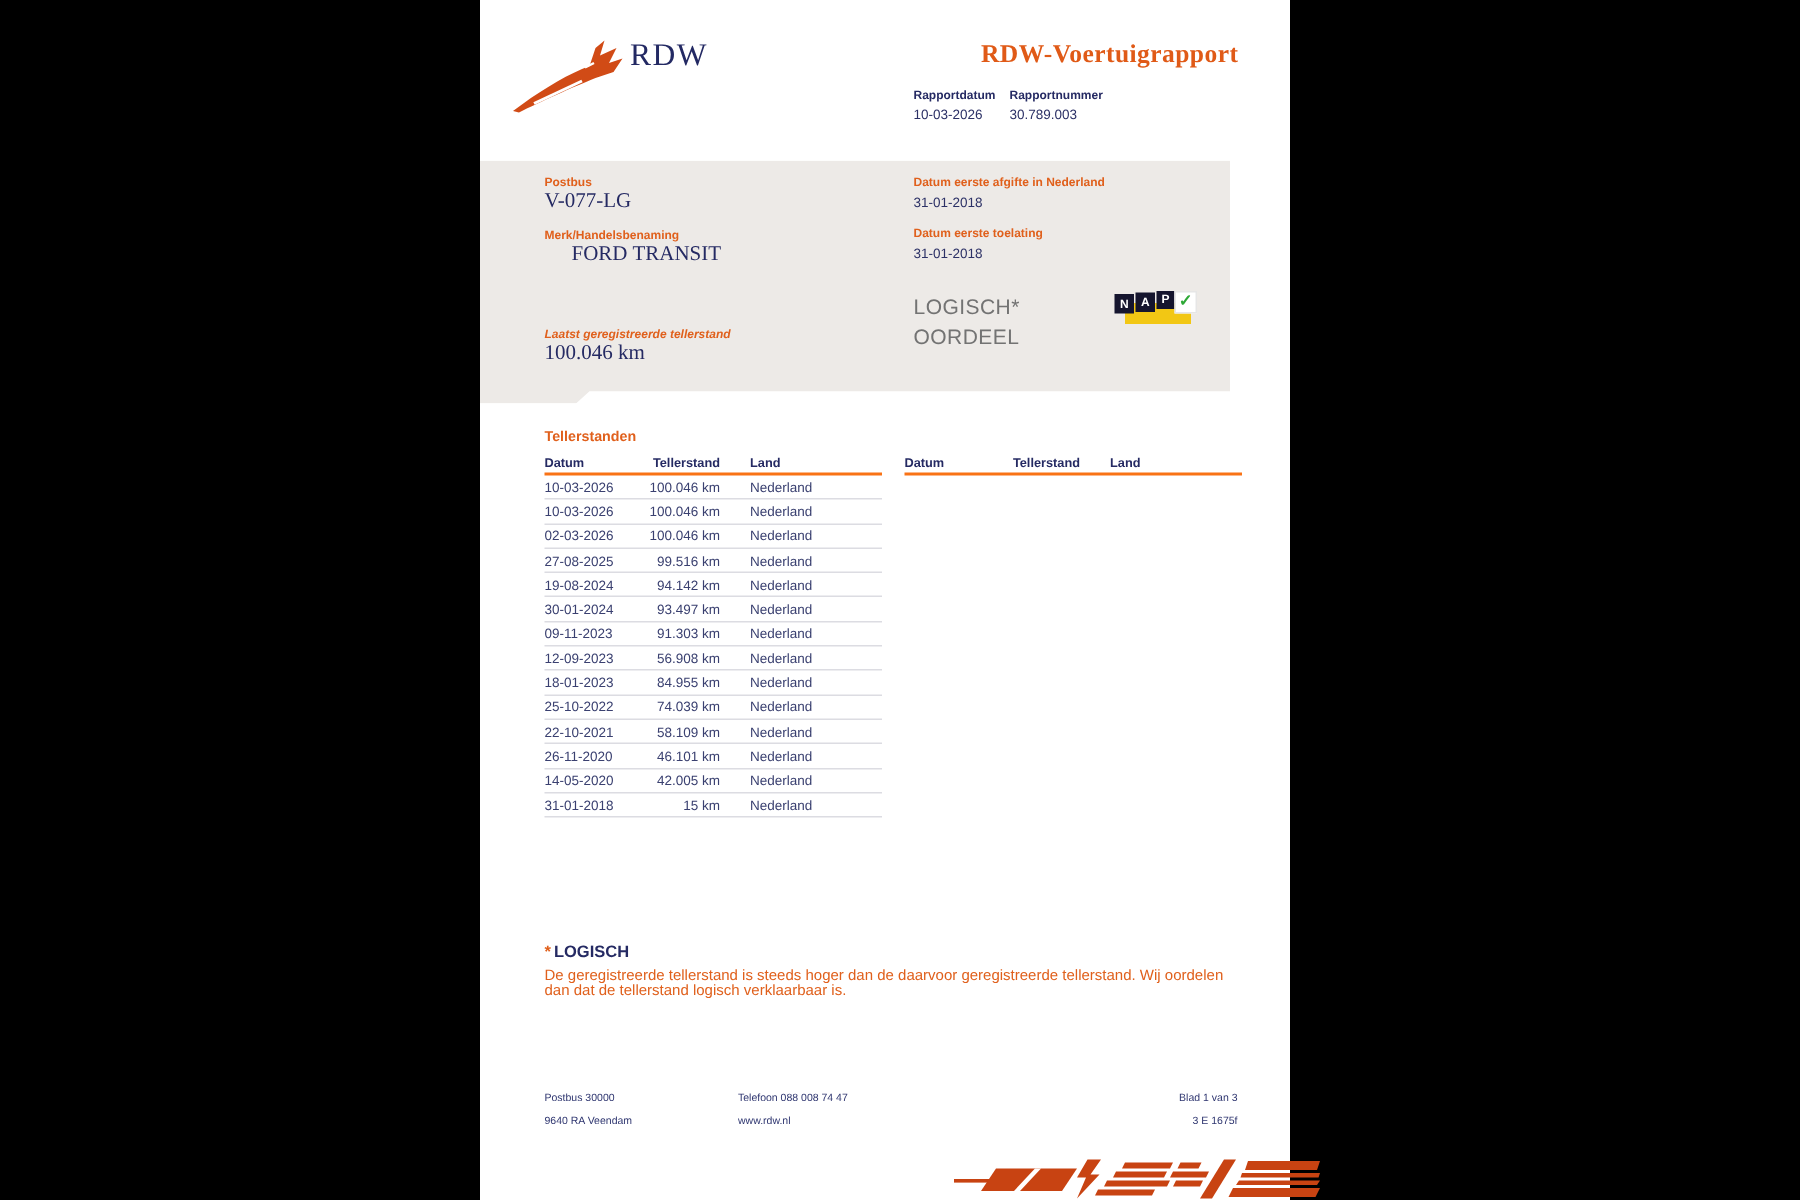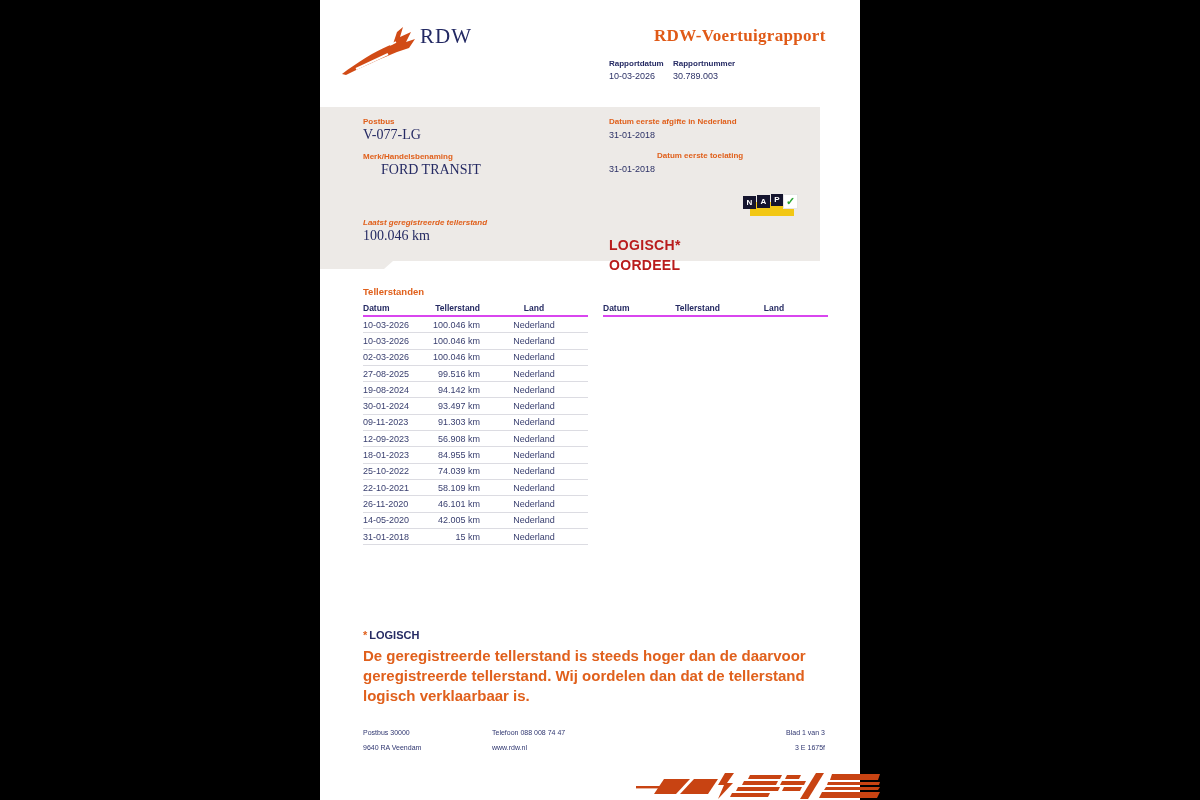--- a/index.html
+++ b/index.html
@@ -13,44 +13,44 @@
   .doc-title{font-family:"Liberation Serif",serif;font-weight:bold;font-size:17px;color:#e05a17;letter-spacing:.3px;margin-left:45px;}
   .hdr-label{font-size:8px;font-weight:bold;color:#252a63;}
   .hdr-value{font-size:9px;color:#2c3166;}
 
   
   .graybox{left:0;top:107px;width:500px;height:162px;background:#edeae7;
     clip-path:polygon(0 0,100% 0,100% 95%,14.6% 95%,12.8% 100%,0 100%);}
   .olabel{font-size:8px;font-weight:bold;color:#e0601c;}
   .bigval{font-family:"Liberation Serif",serif;font-size:14px;color:#252a63;}
   .smval{font-size:9px;color:#2c3166;}
-  .oordeel{font-size:14px;font-weight:bold;color:#b91c1c;line-height:20px;letter-spacing:.3px;margin-top:41px;}
+  .oordeel{font-size:14px;font-weight:normal;color:#737373;line-height:20px;letter-spacing:.3px;}
 
   
   .nap{width:56px;height:28px;}
   .nap .yellow{position:absolute;left:7px;top:9px;width:44px;height:14px;background:#f2c714;}
   .nap .sq{position:absolute;width:13px;height:13px;background:#15152e;color:#fff;
     font-size:8px;font-weight:bold;text-align:center;line-height:13px;}
   .nap .chk{position:absolute;width:13px;height:13px;background:#fff;border:1px solid #e6e6e6;
     color:#2ea836;font-size:11px;font-weight:bold;text-align:center;line-height:12px;}
 
   
   .section-title{font-size:9.5px;font-weight:bold;color:#e0601c;}
   .mtable{width:225px;}
   .trow{display:flex;height:15.3px;align-items:center;border-bottom:1px solid #dcdce2;
     font-size:9px;color:#3a4070;}
-  .thead{height:14px;border-bottom:2px solid #d946ef;font-weight:bold;color:#252a63;font-size:8.5px;}
+  .thead{height:14px;border-bottom:2px solid #f97316;font-weight:bold;color:#252a63;font-size:8.5px;}
   .tc0{flex:0 0 69px;}
   .tc1{flex:0 0 48px;text-align:right;}
-  .tc2{flex:1 1 auto;text-align:center;}
+  .tc2{flex:1 1 auto;text-align:left;padding-left:20px;}
 
   
   .note-head{font-size:11px;font-weight:bold;color:#252a63;}
   .note-ast{color:#e0601c;margin-right:2px;}
-  .note-text{font-size:15px;line-height:20px;color:#e0601c;width:468px;font-weight:bold;}
+  .note-text{font-size:10px;line-height:10px;color:#e0601c;width:468px;}
 
   
   .foot{font-size:7px;color:#2f3670;line-height:15px;}
   .foot-right{text-align:right;}
 </style>
 </head>
 <body>
 
 <div class="page">
 
@@ -71,21 +71,21 @@
 
   <div class="abs olabel" style="left:43px;top:117px;">Postbus</div>
   <div class="abs bigval" style="left:43px;top:127px;">V-077-LG</div>
   <div class="abs olabel" style="left:43px;top:152px;">Merk/Handelsbenaming</div>
   <div class="abs bigval" style="left:43px;top:162px;margin-left:18px;">FORD TRANSIT</div>
   <div class="abs olabel" style="left:43px;top:218px;font-style:italic;">Laatst geregistreerde tellerstand</div>
   <div class="abs bigval" style="left:43px;top:228px;">100.046 km</div>
 
   <div class="abs olabel" style="left:289px;top:117px;">Datum eerste afgifte in Nederland</div>
   <div class="abs smval" style="left:289px;top:130px;">31-01-2018</div>
-  <div class="abs olabel" style="left:289px;top:151px;margin-left:48px;">Datum eerste toelating</div>
+  <div class="abs olabel" style="left:289px;top:151px;">Datum eerste toelating</div>
   <div class="abs smval" style="left:289px;top:164px;">31-01-2018</div>
 
   <div class="abs oordeel" style="left:289px;top:194px;">
     <div>LOGISCH*</div>
     <div>OORDEEL</div>
   </div>
 
   <div class="abs nap" style="left:423px;top:193px;">
     <div class="yellow"></div>
     <div class="sq" style="left:0;top:3px;">N</div>

